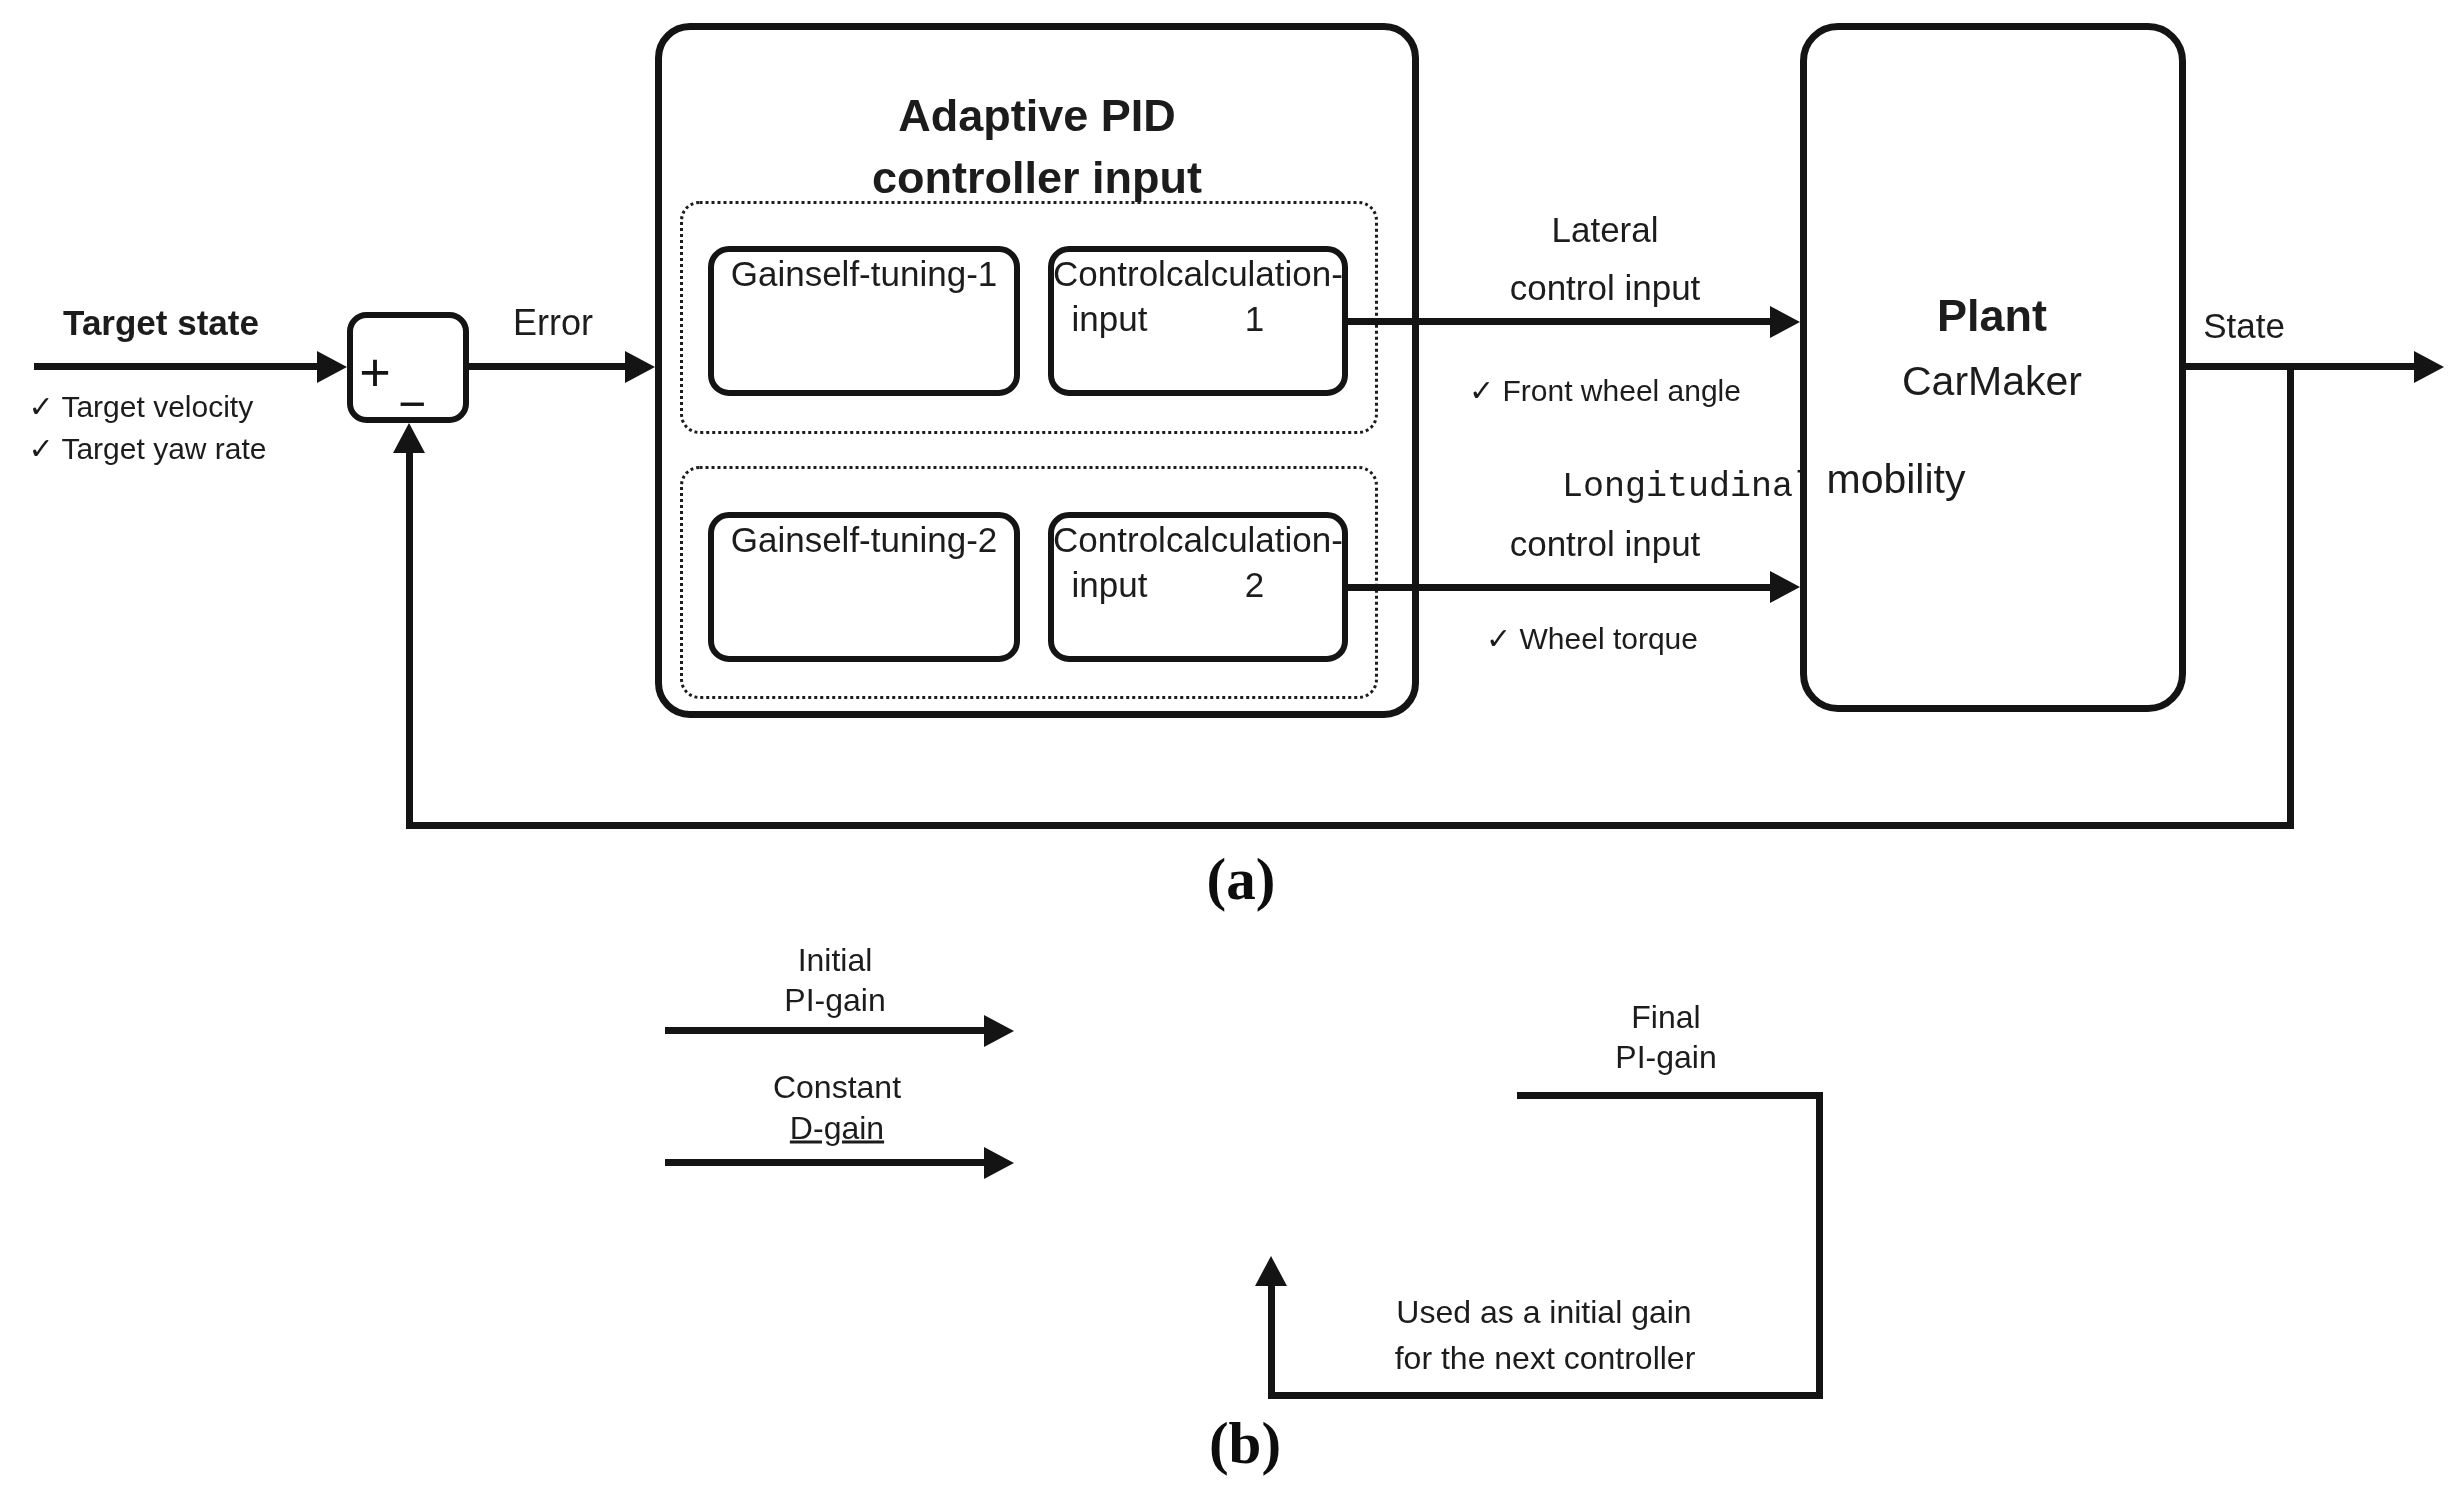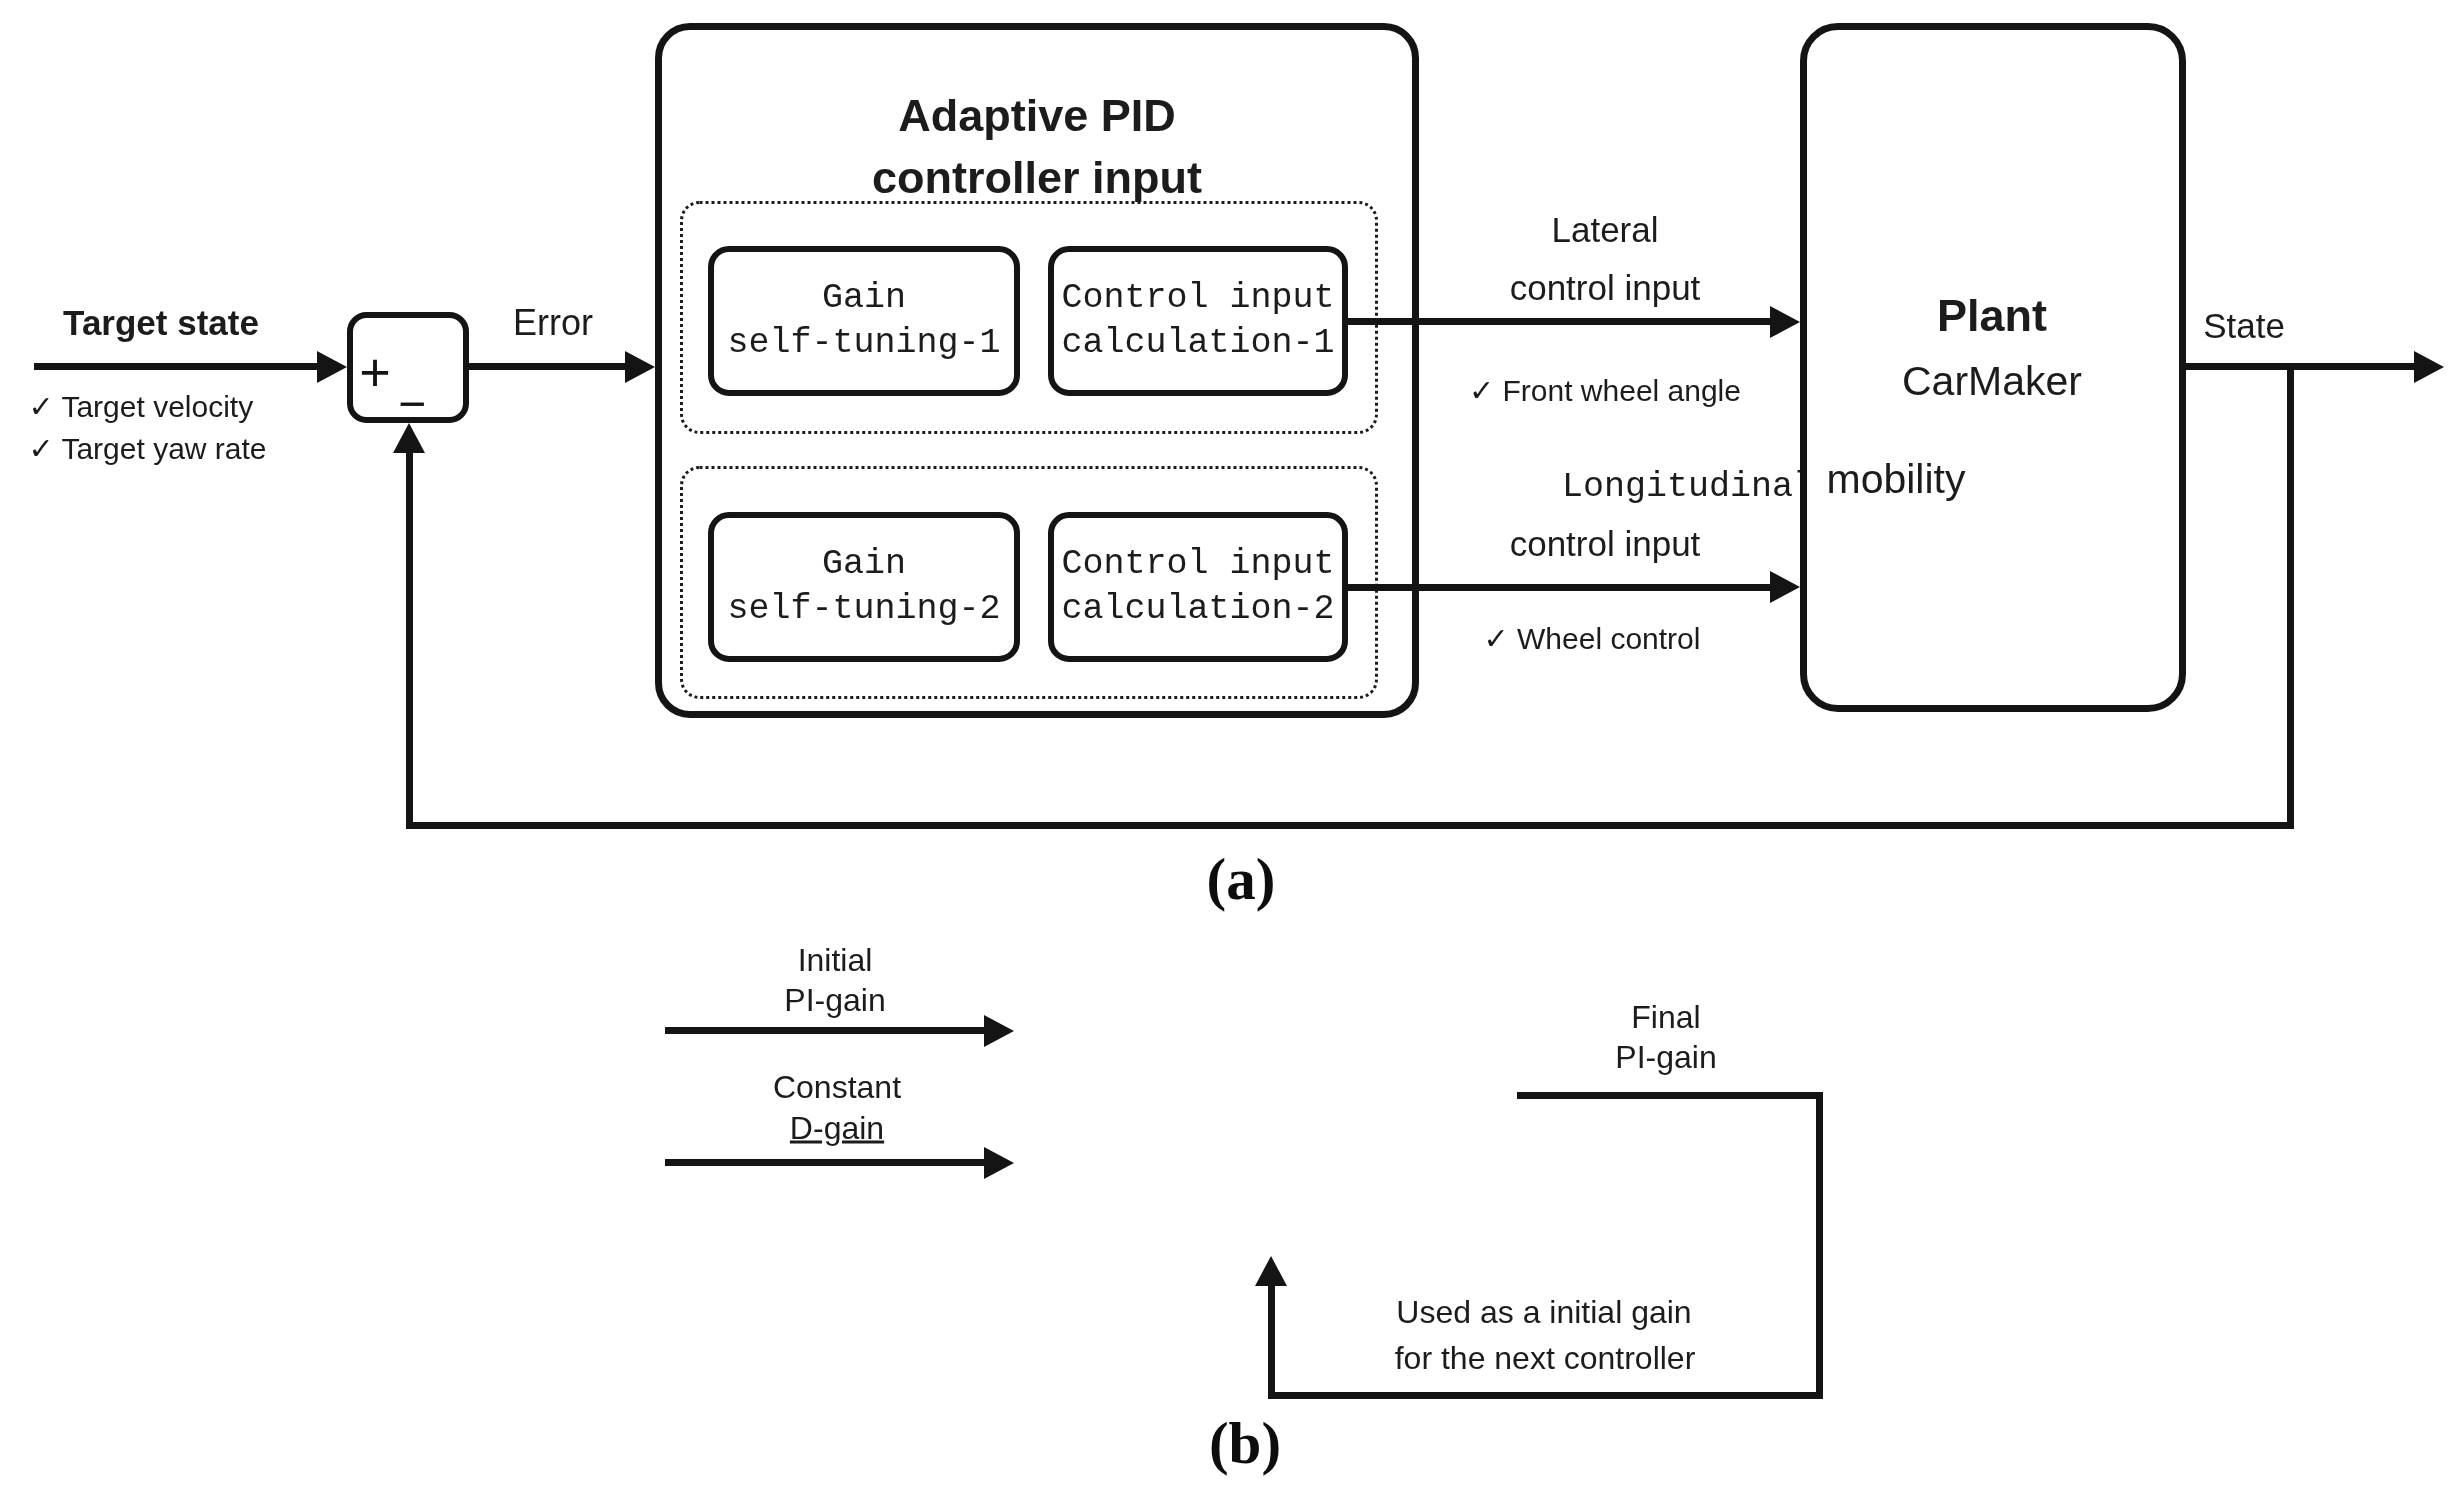--- a/index.html
+++ b/index.html
@@ -13,22 +13,22 @@
   }
   .hline{position:absolute;height:6.8px;background:#141414;}
   .vline{position:absolute;width:6.8px;background:#141414;}
   .tri-r{position:absolute;width:0;height:0;
     border-top:16px solid transparent;border-bottom:16px solid transparent;
     border-left:30px solid #141414;}
   .tri-u{position:absolute;width:0;height:0;
     border-left:16px solid transparent;border-right:16px solid transparent;
     border-bottom:30px solid #141414;}
   .box{position:absolute;background:#ffffff;border:6.8px solid #141414;
-    box-sizing:border-box;display:flex;flex-direction:column;
-    align-items:center;justify-content:center;text-align:center;font-family:Liberation Mono, monospace;}
+    box-sizing:border-box;display:flex;
+    justify-content:center;text-align:center;}
   .dotted{position:absolute;border:3.8px dotted #1c1c1c;border-radius:19.5px;box-sizing:border-box;}
   .label{position:absolute;transform:translate(-50%,-50%);white-space:nowrap;
     font-size:35px;color:#1c1c1c;text-align:center;}
   .label-left{position:absolute;transform:translate(0,-50%);white-space:nowrap;
     font-size:30px;color:#1c1c1c;}
   .small{font-size:30px;}
   .mid{font-size:32px;}
   .bold{font-weight:bold;margin-top:32px;}
   .caption{font-family:"Liberation Serif", serif;font-weight:bold;font-size:59px;color:#0d0d0d;}
   .boxline{line-height:1.28;font-size:35px;color:#1c1c1c;}
@@ -82,21 +82,21 @@
   <div class="label" style="left:1605px;top:230px;">Lateral</div>
   <div class="label" style="left:1605px;top:288px;">control input</div>
   <div class="hline" style="left:1348px;top:318px;width:424px;"></div>
   <div class="tri-r" style="left:1770px;top:306px;"></div>
   <div class="label small" style="left:1605px;top:390px;">✓ Front wheel angle</div>
 
   <div class="label" style="left:1688px;top:487px;font-family:Liberation Mono, monospace;">Longitudinal</div>
   <div class="label" style="left:1605px;top:544px;">control input</div>
   <div class="hline" style="left:1348px;top:584px;width:424px;"></div>
   <div class="tri-r" style="left:1770px;top:571px;"></div>
-  <div class="label small" style="left:1592px;top:638px;">✓ Wheel control</div>
+  <div class="label small" style="left:1592px;top:638px;">✓ Wheel torque</div>
 
   <div class="box" style="left:1800px;top:22.5px;width:386px;height:689px;border-width:7.5px;border-radius:38px;"></div>
   <div class="label bold" style="left:1992px;top:284px;font-size:45px;">Plant</div>
   <div class="label" style="left:1992px;top:381px;font-size:41px;">CarMaker</div>
   <div class="label" style="left:1896px;top:479px;font-size:41px;">mobility</div>
 
   <div class="label" style="left:2244px;top:326px;">State</div>
   <div class="hline" style="left:2186px;top:363px;width:230px;"></div>
   <div class="tri-r" style="left:2414px;top:351px;"></div>
 

